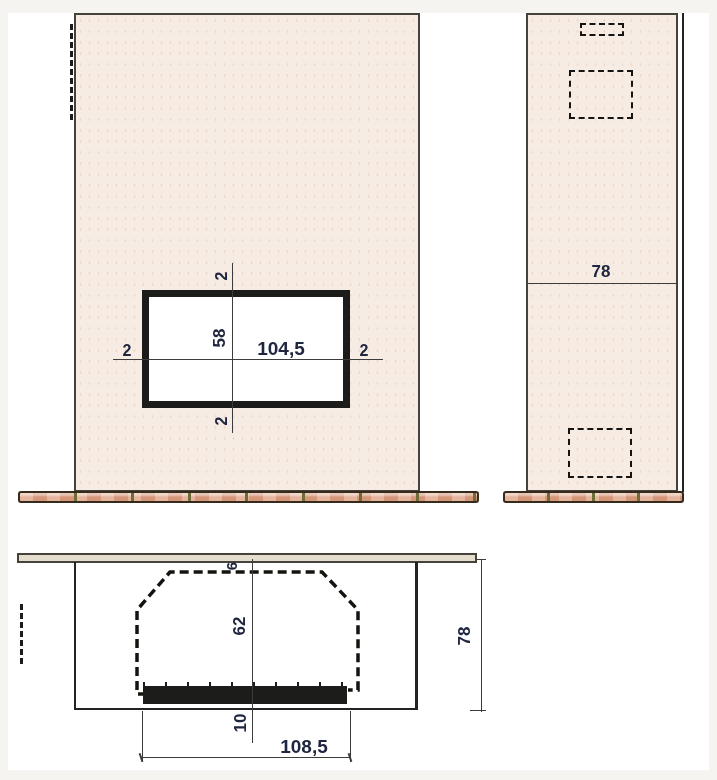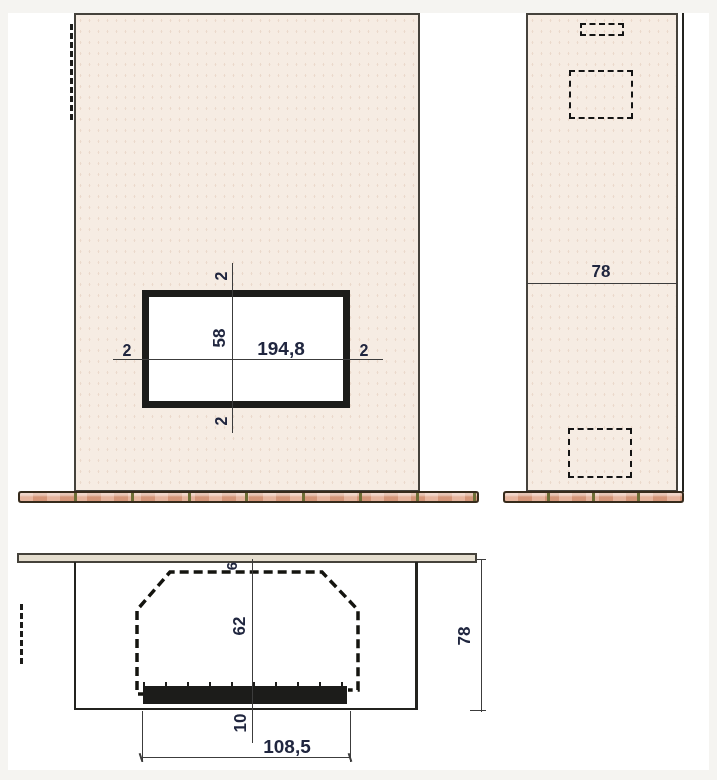--- a/index.html
+++ b/index.html
@@ -91,21 +91,21 @@
     <div class="opening"></div>
 
     <div class="thinline" style="left:113px;top:359px;width:270px;height:1px;"></div>
     <div class="thinline" style="left:232px;top:263px;width:1px;height:170px;"></div>
 
     <div class="dim v s16" style="left:222px;top:276px;">2</div>
     <div class="dim v s16" style="left:222px;top:421px;">2</div>
     <div class="dim h s16" style="left:127px;top:351px;">2</div>
     <div class="dim h s16" style="left:364px;top:351px;">2</div>
     <div class="dim v s17" style="left:219px;top:338px;">58</div>
-    <div class="dim h s19" style="left:281px;top:348px;">194,8</div>
+    <div class="dim h s19" style="left:281px;top:348px;">104,5</div>
 
     <div class="base" style="left:18px;top:491px;width:461px;">
         <div class="seps"></div>
       </div>
   </div>
 
   <div>
     <div class="panel" style="left:526px;top:13px;width:152px;height:479px;"></div>
     <div class="wall" style="left:682px;top:13px;width:2px;height:479px;"></div>
 
@@ -140,20 +140,20 @@
     <div class="thinline" style="left:252px;top:559px;width:1px;height:184px;"></div>
     <div class="dim v s15" style="left:231px;top:566px;">6</div>
     <div class="dim v s17" style="left:239px;top:626px;">62</div>
     <div class="dim v s17" style="left:240px;top:723px;">10</div>
 
     <div class="thinline" style="left:142px;top:711px;width:1px;height:51px;"></div>
     <div class="thinline" style="left:350px;top:711px;width:1px;height:51px;"></div>
     <div class="thinline" style="left:142px;top:757px;width:209px;height:1px;"></div>
     <div class="thinline" style="left:140px;top:753px;width:2px;height:9px;transform:rotate(-18deg);"></div>
     <div class="thinline" style="left:349px;top:753px;width:2px;height:9px;transform:rotate(-18deg);"></div>
-    <div class="dim h s19" style="left:287px;top:746px;">108,5</div>
+    <div class="dim h s19" style="left:304px;top:746px;">108,5</div>
 
     <div class="thinline" style="left:477px;top:559px;width:9px;height:1px;"></div>
     <div class="thinline" style="left:470px;top:710px;width:16px;height:1px;"></div>
     <div class="thinline" style="left:481px;top:559px;width:1px;height:153px;"></div>
     <div class="dim v s17" style="left:464px;top:636px;">78</div>
   </div>
 </div>
 
 </body></html>

